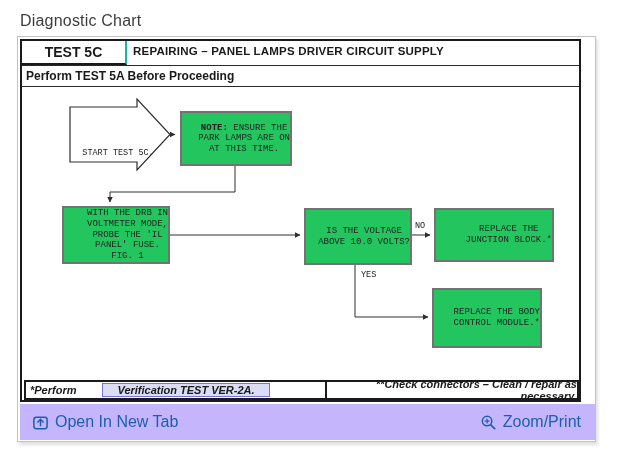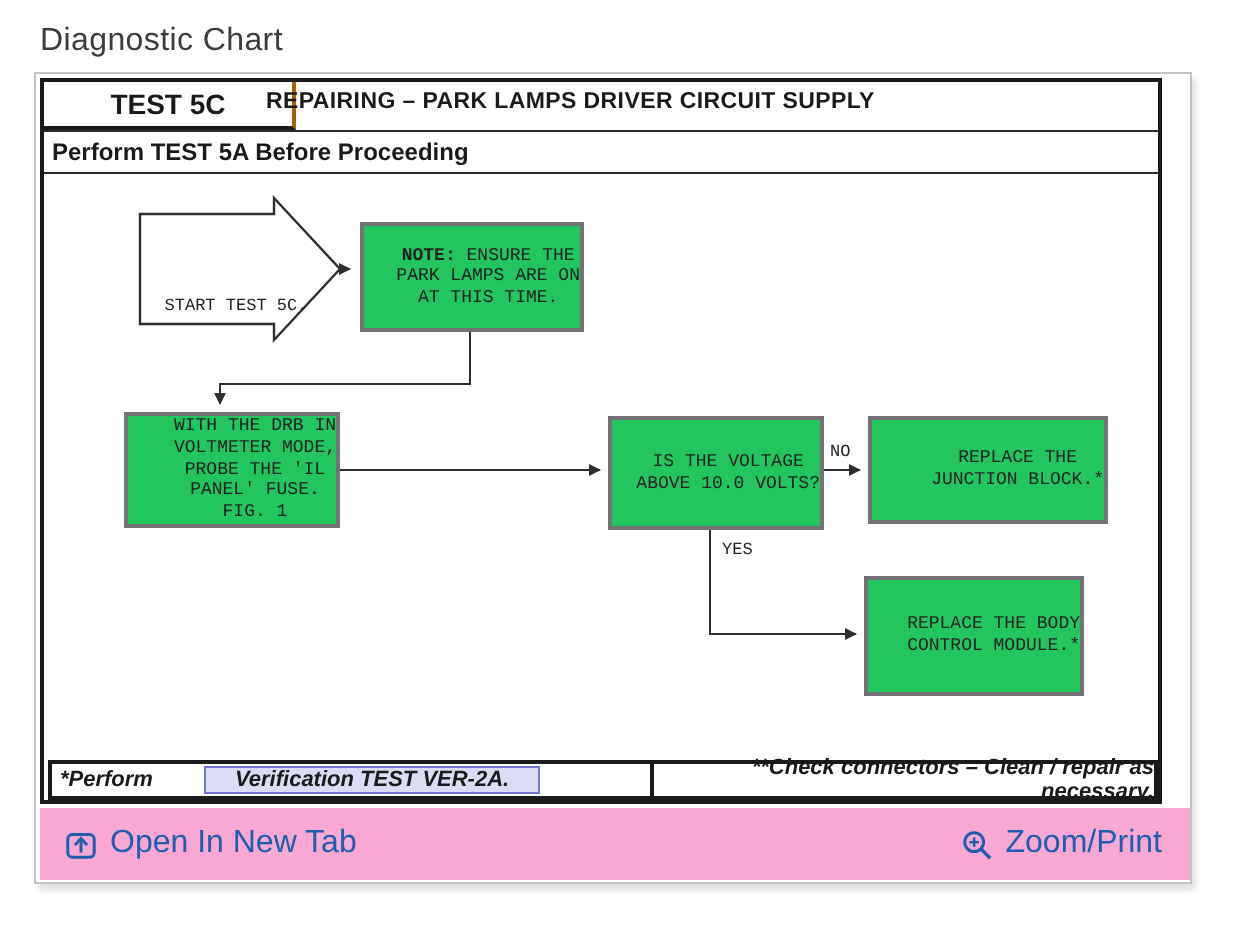--- a/index.html
+++ b/index.html
@@ -22,22 +22,22 @@
   }
   .chart {
     position:relative;
     width:561px; height:363px;
     border:2px solid #1a1a1a;
     background:#ffffff;
     color:#1a1a1a;
   }
   
   .testbox {
-    position:absolute; left:0px; top:0px; width:126px; height:24px;
-    border-right:2px solid #a16207; border-bottom:2px solid #1a1a1a;
+    position:absolute; left:0px; top:0px; width:105px; height:24px;
+    border-right:2px solid #14b8a6; border-bottom:2px solid #1a1a1a;
     display:flex; align-items:center; justify-content:center;
     font-weight:bold; font-size:14px;
   }
   .chart-title {
     position:absolute; left:111px; top:4px;
     font-weight:bold; font-size:11.5px; letter-spacing:0.2px;
   }
   .hline { position:absolute; left:0; width:100%; border-top:1px solid #2a2a2a; }
   .hl1 { top:24px; }
   .hl2 { top:45px; }
@@ -86,41 +86,41 @@
   .footer-cell-right { flex:1; padding-left:6px; border-left:2px solid #1a1a1a; height:100%; display:flex; align-items:center;text-align:right; }
   .hotspot {
     background:#dbddf5;
     outline:1px solid #7474d6;
     padding:0 14px;
     cursor:pointer;
   }
   
   .bar {
     width:575px; height:36px; margin-top:2px;
-    background:#f9a8d4;
+    background:#c4b5fd;
     display:flex; align-items:center; justify-content:space-between;
     padding:0 14px 0 12px;
   }
   .bar a {
     color:#1d5fae; text-decoration:none; font-size:16px;
     display:flex; align-items:center; gap:6px; cursor:pointer;
   }
   .icon { display:inline-flex; }
 </style>
 </head>
 <body>
 
 <div class="page">
   <div class="page-title">Diagnostic Chart</div>
 
   <div class="widget">
     <div class="chart">
 
       <div class="testbox">TEST 5C</div>
-      <div class="chart-title">REPAIRING – PARK LAMPS DRIVER CIRCUIT SUPPLY</div>
+      <div class="chart-title">REPAIRING – PANEL LAMPS DRIVER CIRCUIT SUPPLY</div>
       <div class="hline hl1"></div>
       <div class="subheader">Perform TEST 5A Before Proceeding</div>
       <div class="hline hl2"></div>
 
       <svg class="wires" viewBox="0 0 557 359">
         <defs>
           <marker id="ah" markerWidth="7" markerHeight="7" refX="5.5" refY="3" orient="auto">
             <path d="M0,0 L6,3 L0,6 Z" fill="#2e2e2e"></path>
           </marker>
         </defs>

